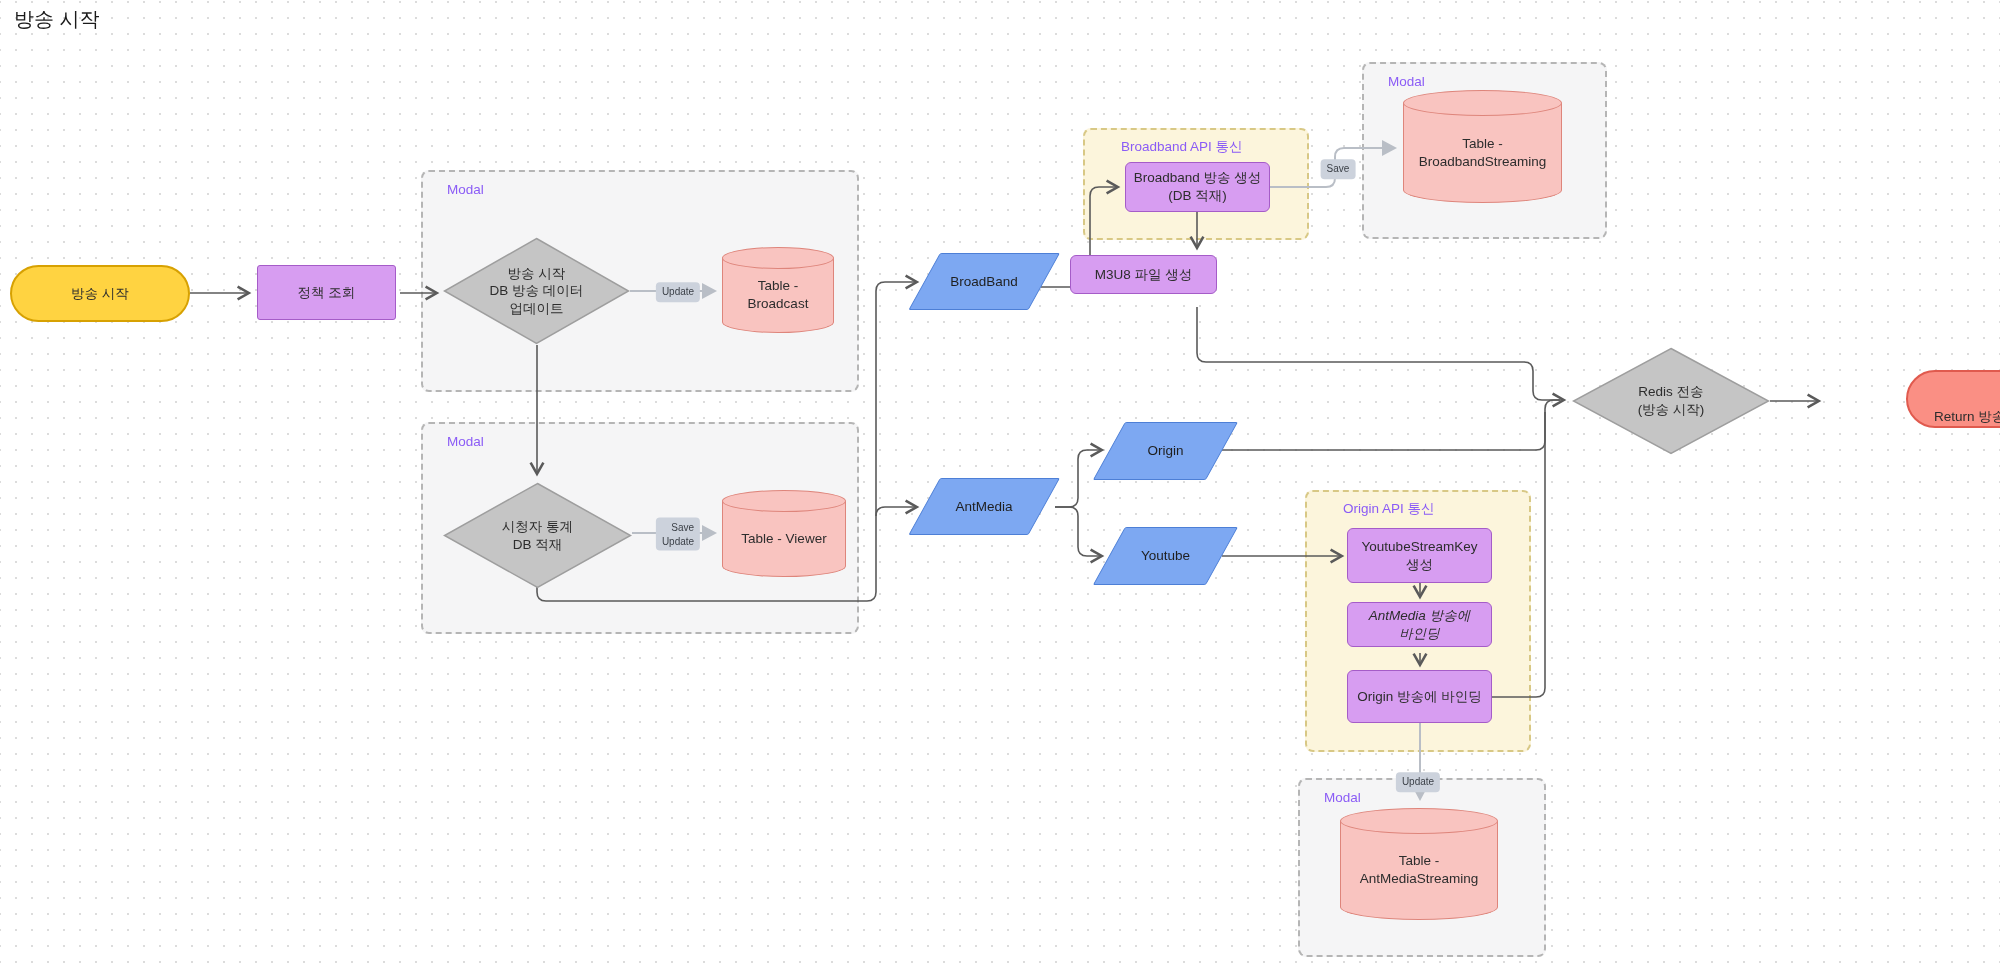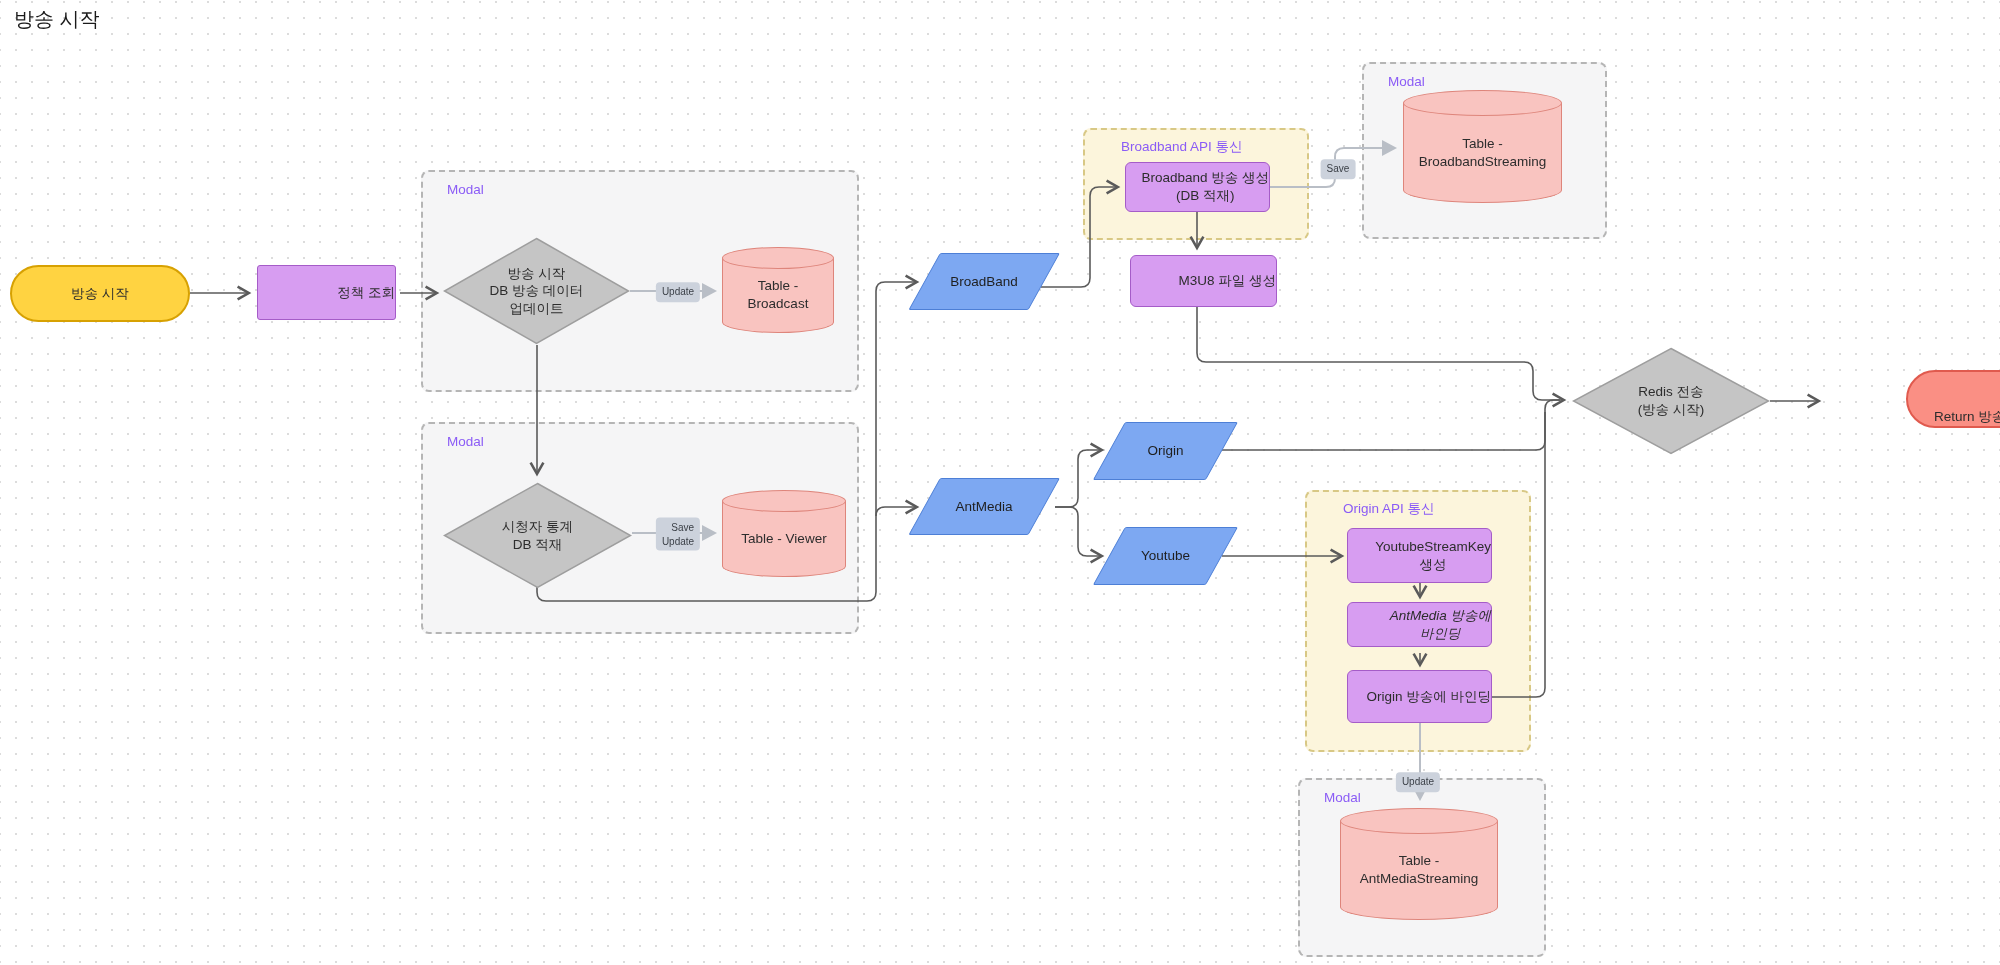--- a/index.html
+++ b/index.html
@@ -28,21 +28,21 @@
   .group-api .group-label{left:12px;top:8px;margin-left:24px;}
   
   .node{position:absolute;z-index:6;display:flex;align-items:center;justify-content:center;box-sizing:border-box;}
   .node-label{
     font-size:13.5px;color:#2d2d2d;text-align:center;line-height:1.3;
     white-space:pre-line;pointer-events:none;
   }
   .pill{border-radius:29px;}
   .start{background:#ffd341;border:2px solid #d7a102;}
   .return{background:#fa8f84;border:2px solid #e05a4e;}
-  .rect-purple{background:#d79df1;border:1.5px solid #a55cc8;border-radius:6px;justify-content:flex-end;}
+  .rect-purple{background:#d79df1;border:1.5px solid #a55cc8;border-radius:6px;}
   .rect-purple.sharp{border-radius:3px;}
   
   .para{
     background:#7da8f2;border:1.5px solid #4d7fd6;border-radius:2px;
     transform-origin:0 0;transform:skewX(-29deg);
   }
   .para .node-label{transform:skewX(29deg);color:#1f1f1f;}
   
   .diamond{background:transparent;border:none;}
   .diamond svg{position:absolute;left:0;top:0;}
@@ -182,21 +182,21 @@
   </div>
 
   <div class="node cyl cyl-l" style="left:1403px;top:90px;width:159px;height:113px;">
     <div class="cyl-top"></div>
     <div class="cyl-body">
       <div class="node-label">Table -
 BroadbandStreaming</div>
     </div>
   </div>
 
-  <div class="node rect-purple" style="left:1130px;top:255px;width:147px;height:52px;">
+  <div class="node rect-purple" style="left:1070px;top:255px;width:147px;height:39px;">
     <div class="node-label">M3U8 파일 생성</div>
   </div>
 
   <div class="node para" style="left:940px;top:478px;width:120px;height:57px;">
     <div class="node-label" style="width:100%;">AntMedia</div>
   </div>
 
   <div class="node para" style="left:1125px;top:422px;width:113px;height:58px;">
     <div class="node-label" style="width:100%;">Origin</div>
   </div>

